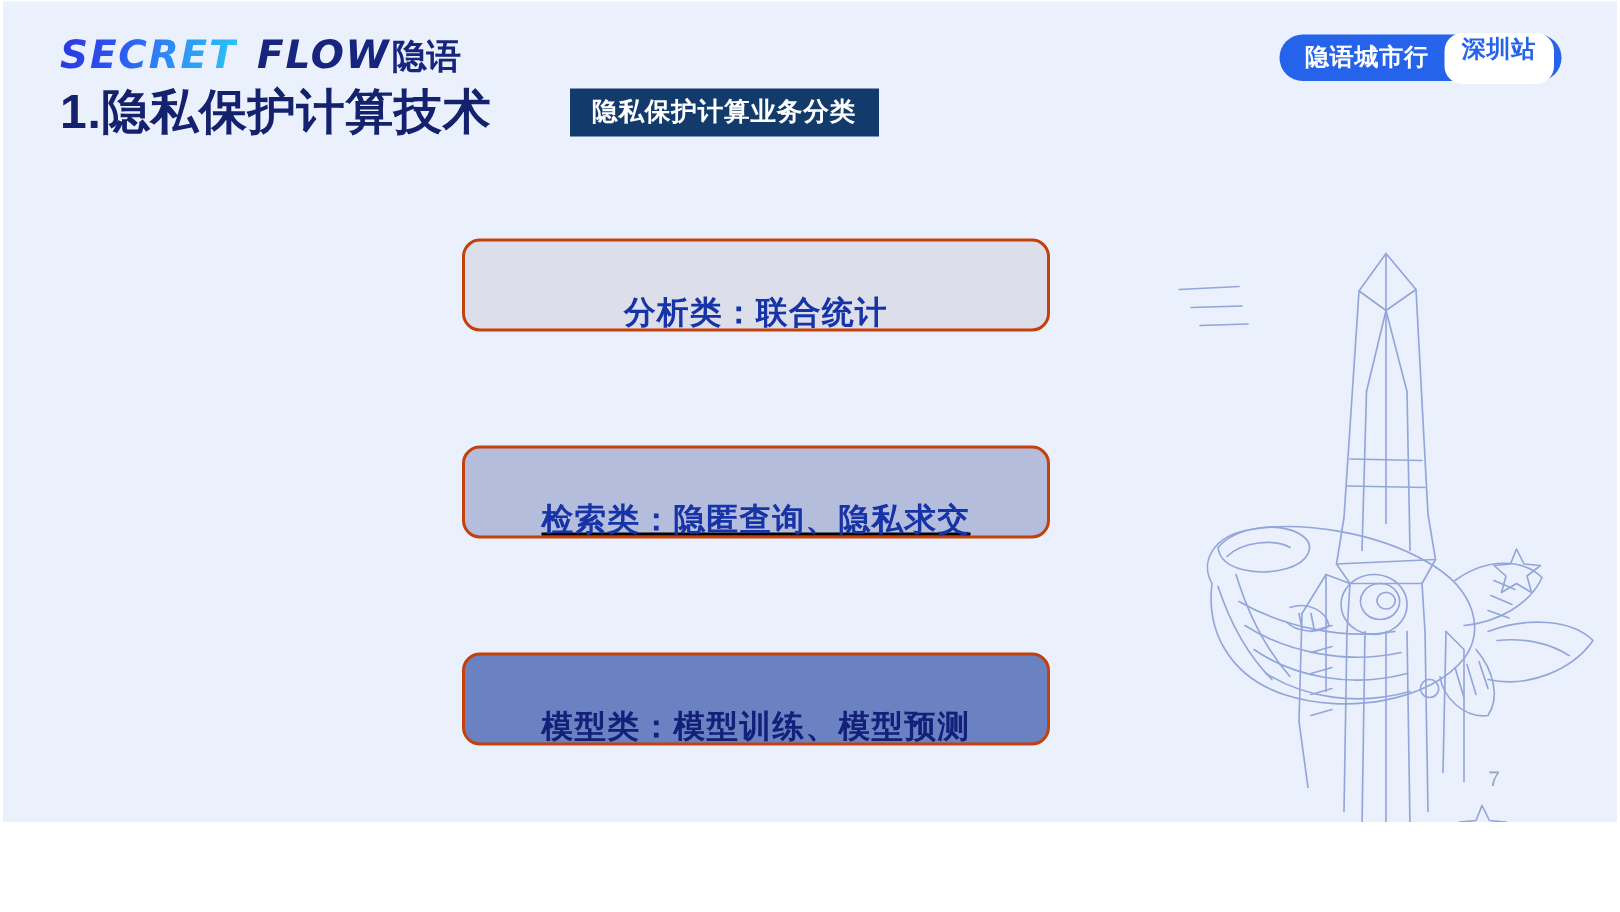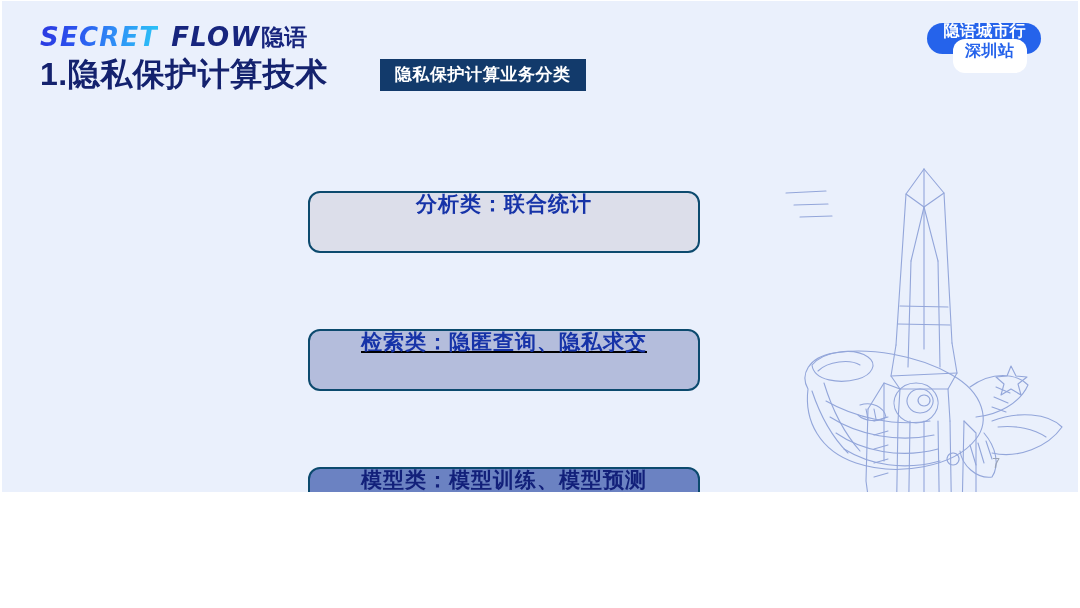--- a/index.html
+++ b/index.html
@@ -3,21 +3,21 @@
 <meta charset="utf-8">
 <style>
   html, body {
     margin: 0;
     padding: 0;
     background: #ffffff;
   }
   .slide {
     position: relative;
     width: 1080px;
-    height: 492px;
+    height: 548px;
     background: #eaf0fc;
     overflow: hidden;
     font-family: "Liberation Sans", "DejaVu Sans", sans-serif;
     box-sizing: border-box;
     border-left: 2px solid #ffffff;
     border-right: 2px solid #ffffff;
     border-top: 1px solid #ffffff;
   }
 
   
@@ -80,21 +80,20 @@
     right: 37px;
     top: 22px;
     height: 31px;
     background: #2563eb;
     border-radius: 16px;
     display: flex;
     align-items: center;
     padding: 0 5px 0 17px;
     box-sizing: border-box;
     z-index: 3;
-    flex-direction: column;
   }
   .city-badge-main {
     color: #ffffff;
     font-size: 16px;
     font-weight: 700;
     letter-spacing: 0.5px;
     line-height: 1;
     padding-right: 10px;
   }
   .city-badge-pill {
@@ -142,27 +141,26 @@
     position: absolute;
     left: 306px;
     top: 158px;
     width: 392px;
     z-index: 2;
   }
   .cat-box {
     box-sizing: border-box;
     width: 392px;
     height: 62px;
-    border: 2px solid #0c4a6e;
+    border: 2px solid #c2410c;
     border-radius: 12px;
     display: flex;
-    align-items: flex-start;
+    align-items: flex-end;
     justify-content: center;
     margin-bottom: 76px;
-    margin-top: 32px;
   }
   .cat-box:last-child { margin-bottom: 0; }
   .cat-label {
     font-size: 21px;
     font-weight: 700;
     color: #1633a8;
     letter-spacing: 1px;
     line-height: 1;
     white-space: nowrap;
   }

